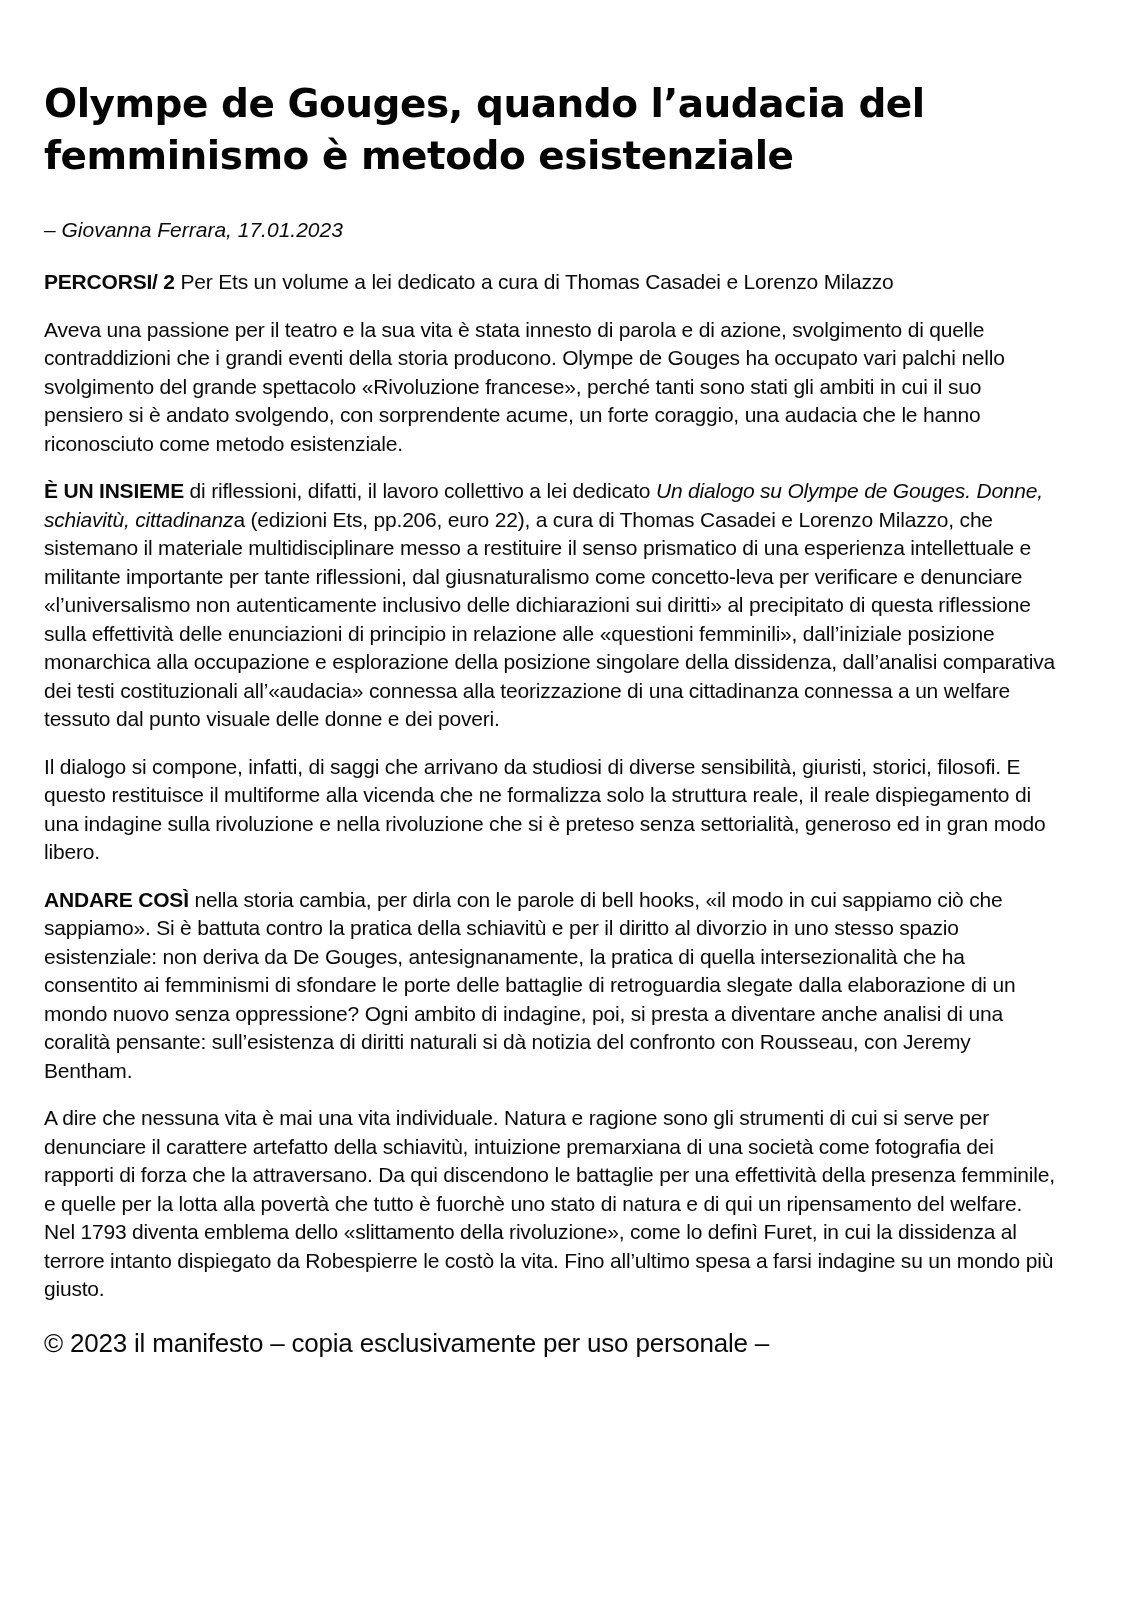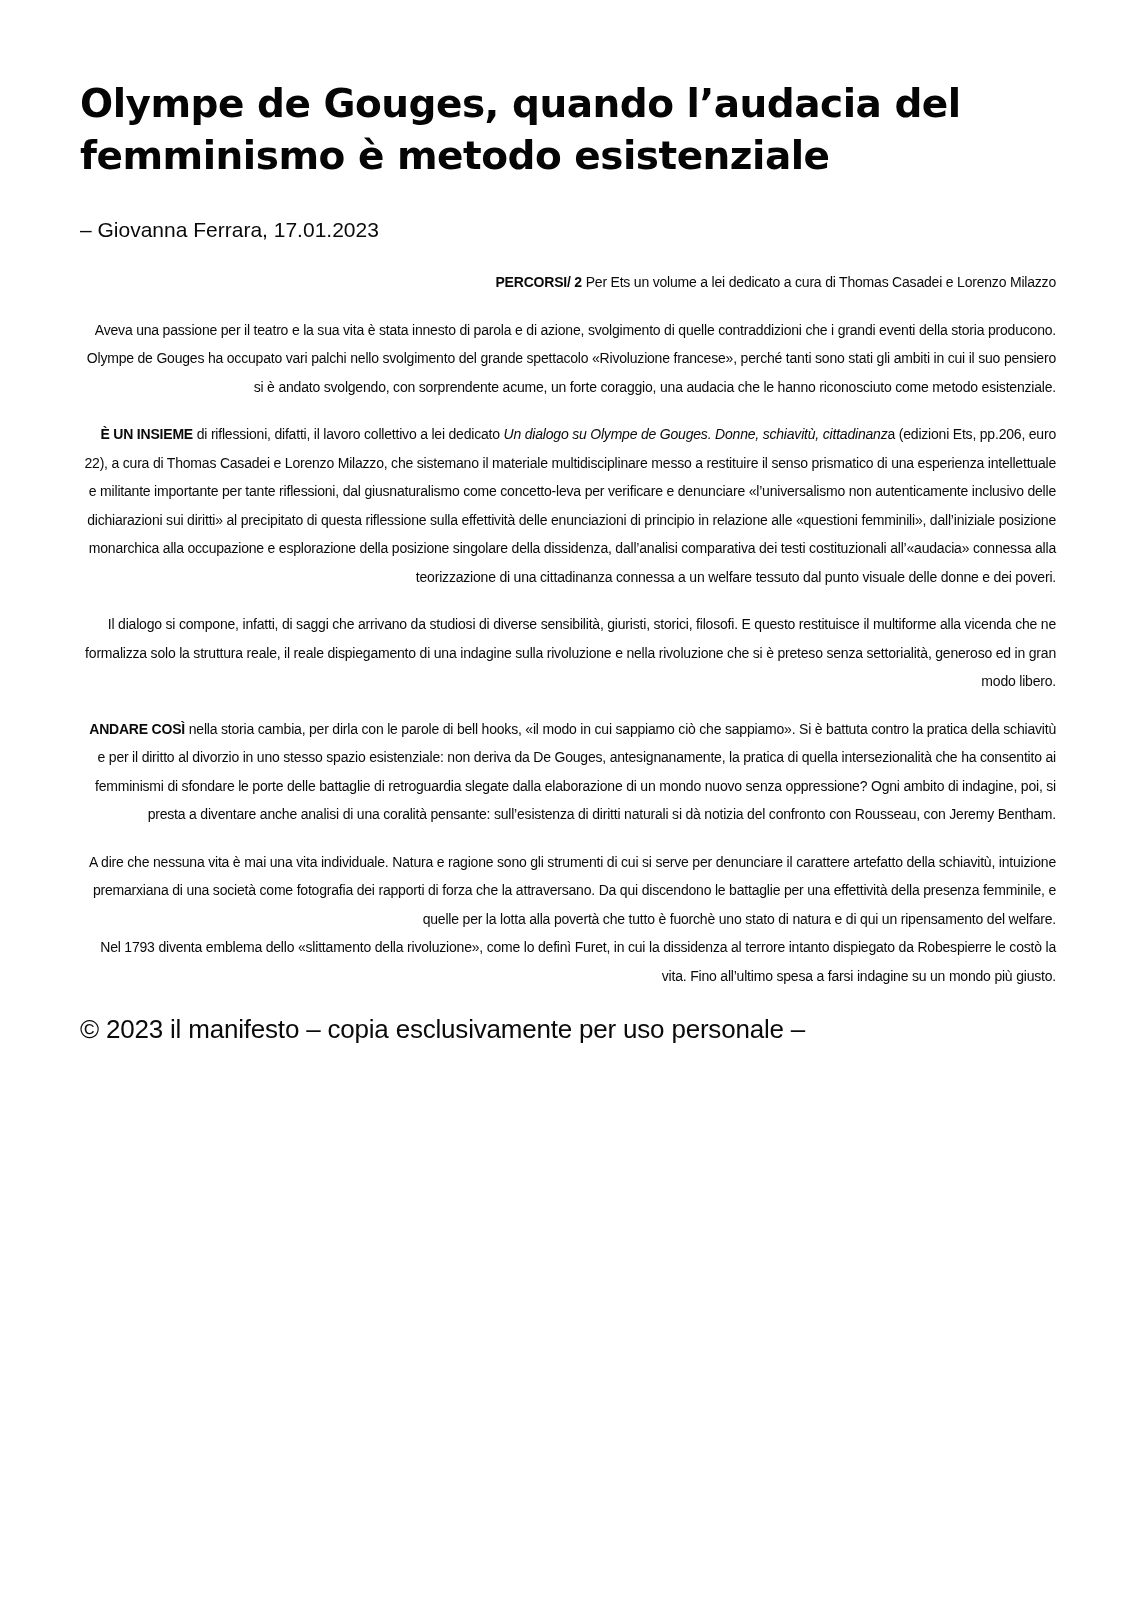--- a/index.html
+++ b/index.html
@@ -11,43 +11,43 @@
     width: 1132px;
     height: 1600px;
     color: #0a0a0a;
     font-family: "Liberation Sans", sans-serif;
     overflow: hidden;
   }
   .page {
     box-sizing: border-box;
     width: 1132px;
     height: 1600px;
-    padding: 78px 76px 0 80px;
+    padding: 78px 76px 0 44px;
     background: #ffffff;
   }
   h1.article-title {
     font-family: "DejaVu Sans", "Liberation Sans", sans-serif;
     font-weight: 700;
     font-size: 39px;
     line-height: 52px;
     letter-spacing: -0.5px;
     margin: 0 0 34px 0;
     color: #050505;
   }
   p.byline {
     font-size: 21px;
+    font-style: italic;
     line-height: 28px;
     margin: 0 0 24px 0;
   }
   .body-text p.body-p {
-    font-size: 14px;
+    font-size: 21px;
     line-height: 28.5px;
     margin: 19px 0;
     letter-spacing: -0.2px;
-    text-align: right;
   }
   p.copyright {
     font-size: 26px;
     line-height: 28.5px;
     margin: 25px 0 0 0;
     letter-spacing: -0.2px;
   }
   .b { font-weight: 700; }
   .i { font-style: italic; }
 </style>

